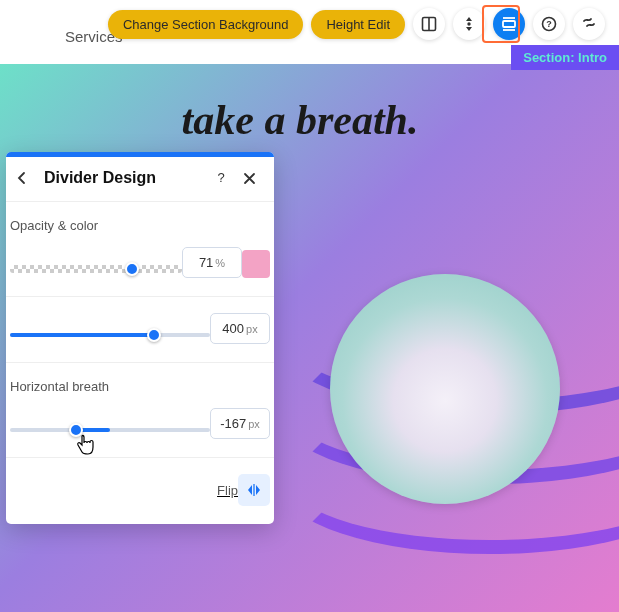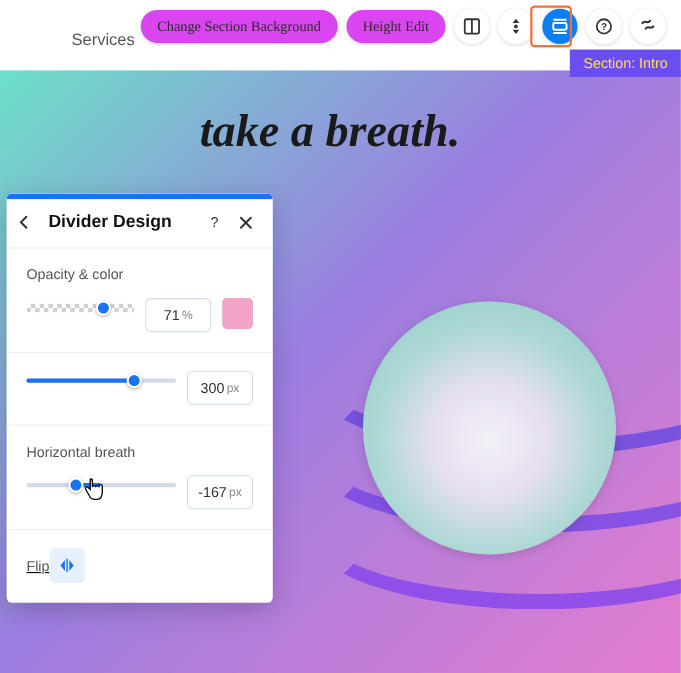--- a/index.html
+++ b/index.html
@@ -8,40 +8,40 @@
     width: 619px; height: 612px; overflow: hidden; position: relative; background: #fff;
   }
   .stage {
     position: absolute; top: 0; left: 0; width: 619px; height: 612px; background: #fff;
   }
   
   .toolbar {
     position: absolute; top: 8px; right: 14px; display: flex; gap: 8px; align-items: center; z-index: 30;
   }
   .pill {
-    background: #d946ef; border-radius: 18px; padding: 7px 15px; font-size: 13px; color: #2b2b2b;
-    box-shadow: 0 1px 4px rgba(0,0,0,0.15); cursor: pointer; white-space: nowrap; font-family: Liberation Serif, serif;
+    background: #eab308; border-radius: 18px; padding: 7px 15px; font-size: 13px; color: #2b2b2b;
+    box-shadow: 0 1px 4px rgba(0,0,0,0.15); cursor: pointer; white-space: nowrap;
   }
   .iconbtn {
     width: 32px; height: 32px; border-radius: 50%; background: #fff; box-shadow: 0 1px 4px rgba(0,0,0,0.15);
     display: flex; align-items: center; justify-content: center; cursor: pointer;
   }
   .iconbtn.selected { background: #0d7ef2; }
   .iconbtn.selected svg path, .iconbtn.selected svg rect { stroke: #fff; }
   .highlight-box {
     position: absolute; width: 38px; height: 38px; border: 2px solid #ff6b35; border-radius: 4px; top: 5px; right: 99px; z-index: 31; pointer-events: none;
   }
   
   .nav-label {
     position: absolute; left: 65px; top: 28px; font-size: 15px; color: #555; z-index: 5;
   }
   
   .section-tag {
-    position: absolute; right: 0; top: 45px; background: #6b4ef2; color: #fde047; font-size: 13px;
-    padding: 5px 12px; z-index: 25;
+    position: absolute; right: 0; top: 45px; background: #6b4ef2; color: #5eead4; font-size: 13px;
+    padding: 5px 12px; z-index: 25; font-weight: bold;
   }
   
   .canvas {
     position: absolute; left: 0; top: 64px; width: 619px; height: 548px;
     background: linear-gradient(135deg, #6de0c8 0%, #9b7ee0 45%, #e47dcf 100%);
     z-index: 1;
   }
   .headline {
     position: absolute; left: 0; width: 600px; top: 32px; text-align: center;
     font-family: Georgia, 'Times New Roman', serif; font-style: italic; font-weight: 600;
@@ -54,34 +54,34 @@
   }
   .wave.w2 { top: 350px; border-bottom-color: #7a4ae6; }
   .wave.w3 { top: 420px; border-bottom-color: #8848ec; }
   .lotus {
     position: absolute; left: 330px; top: 210px; width: 230px; height: 230px; border-radius: 50%;
     background: radial-gradient(circle at 50% 55%, #f4f0f8 0%, #e6e0ef 30%, #add8d4 60%, #8ecbc4 100%);
     box-shadow: 0 2px 10px rgba(0,0,0,0.15);
   }
   
   .panel {
-    position: absolute; left: 6px; top: 152px; width: 242px; background: #fff; z-index: 40;
-    border-radius: 5px; box-shadow: 0 6px 24px rgba(0,0,0,0.2); overflow: hidden; margin-top: 24px;
+    position: absolute; left: 6px; top: 152px; width: 268px; background: #fff; z-index: 40;
+    border-radius: 5px; box-shadow: 0 6px 24px rgba(0,0,0,0.2); overflow: hidden;
   }
   .panel-top { height: 5px; background: #1a73f7; }
   .panel-hdr {
     display: flex; align-items: center; padding: 12px 14px 14px 10px; border-bottom: 1px solid #eee;
   }
   .back { width: 18px; display: flex; align-items: center; cursor: pointer; }
   .panel-title { font-size: 16px; font-weight: 600; color: #111; margin-left: 10px; flex: 1; }
   .hdr-icn { width: 22px; display: flex; align-items: center; justify-content: center; cursor: pointer; color: #333; margin-left: 6px; }
-  .section { padding: 16px 18px 18px; border-bottom: 1px solid #eee; }
+  .section { padding: 16px 4px 18px; border-bottom: 1px solid #eee; }
   .section:last-child { border-bottom: none; }
   .sec-label { font-size: 13px; color: #555; margin-bottom: 14px; }
-  .row { display: flex; align-items: flex-start; gap: 10px; }
+  .row { display: flex; align-items: flex-end; }
   .slider {
     position: relative; flex: 1; height: 18px; cursor: pointer;
   }
   .track-bg {
     position: absolute; top: 7px; left: 0; width: 100%; height: 4px; background: #d3dbe8; border-radius: 3px;
   }
   .track-checker {
     position: absolute; top: 5px; left: 0; width: 100%; height: 8px; border-radius: 3px;
     background-image:
       linear-gradient(45deg,#ccc 25%,transparent 25%),
@@ -98,21 +98,21 @@
     border: 2px solid #fff; box-shadow: 0 1px 3px rgba(0,0,0,0.3); transform: translateX(-50%);
   }
   .numbox {
     display: flex; align-items: center; border: 1px solid #d3dbe8; border-radius: 5px; padding: 7px 9px;
     font-size: 13px; color: #333; min-width: 60px; justify-content: center; gap: 2px;
   }
   .numbox .unit { color: #888; font-size: 11px; }
   .swatch {
     width: 28px; height: 28px; border-radius: 4px; cursor: pointer;
   }
-  .flip-row { display: flex; align-items: center; justify-content: flex-start; text-decoration: underline; }
+  .flip-row { display: flex; align-items: center; justify-content: flex-end; text-decoration: underline; }
   .flip-btn {
     width: 32px; height: 32px; border-radius: 5px; background: #e6f0ff; display: flex;
     align-items: center; justify-content: center; cursor: pointer;
   }
   .cursor-hand {
     position: absolute; left: 76px; top: 434px; z-index: 60; pointer-events: none;
   }
 </style>
 </head>
 <body>
@@ -204,21 +204,21 @@
     </div>
 
     <div class="section">
       <div class="row">
         <div class="slider">
           <div class="track-bg"></div>
           <div class="track-fill" id="h-fill" style="width: 72%;"></div>
           <div class="thumb" id="h-thumb" style="left: 72%;"></div>
         </div>
         <div class="numbox">
-          <span>300</span>
+          <span>400</span>
           <span class="unit">px</span>
         </div>
       </div>
     </div>
 
     <div class="section">
       <div class="sec-label">Horizontal breath</div>
       <div class="row">
         <div class="slider">
           <div class="track-bg"></div>

